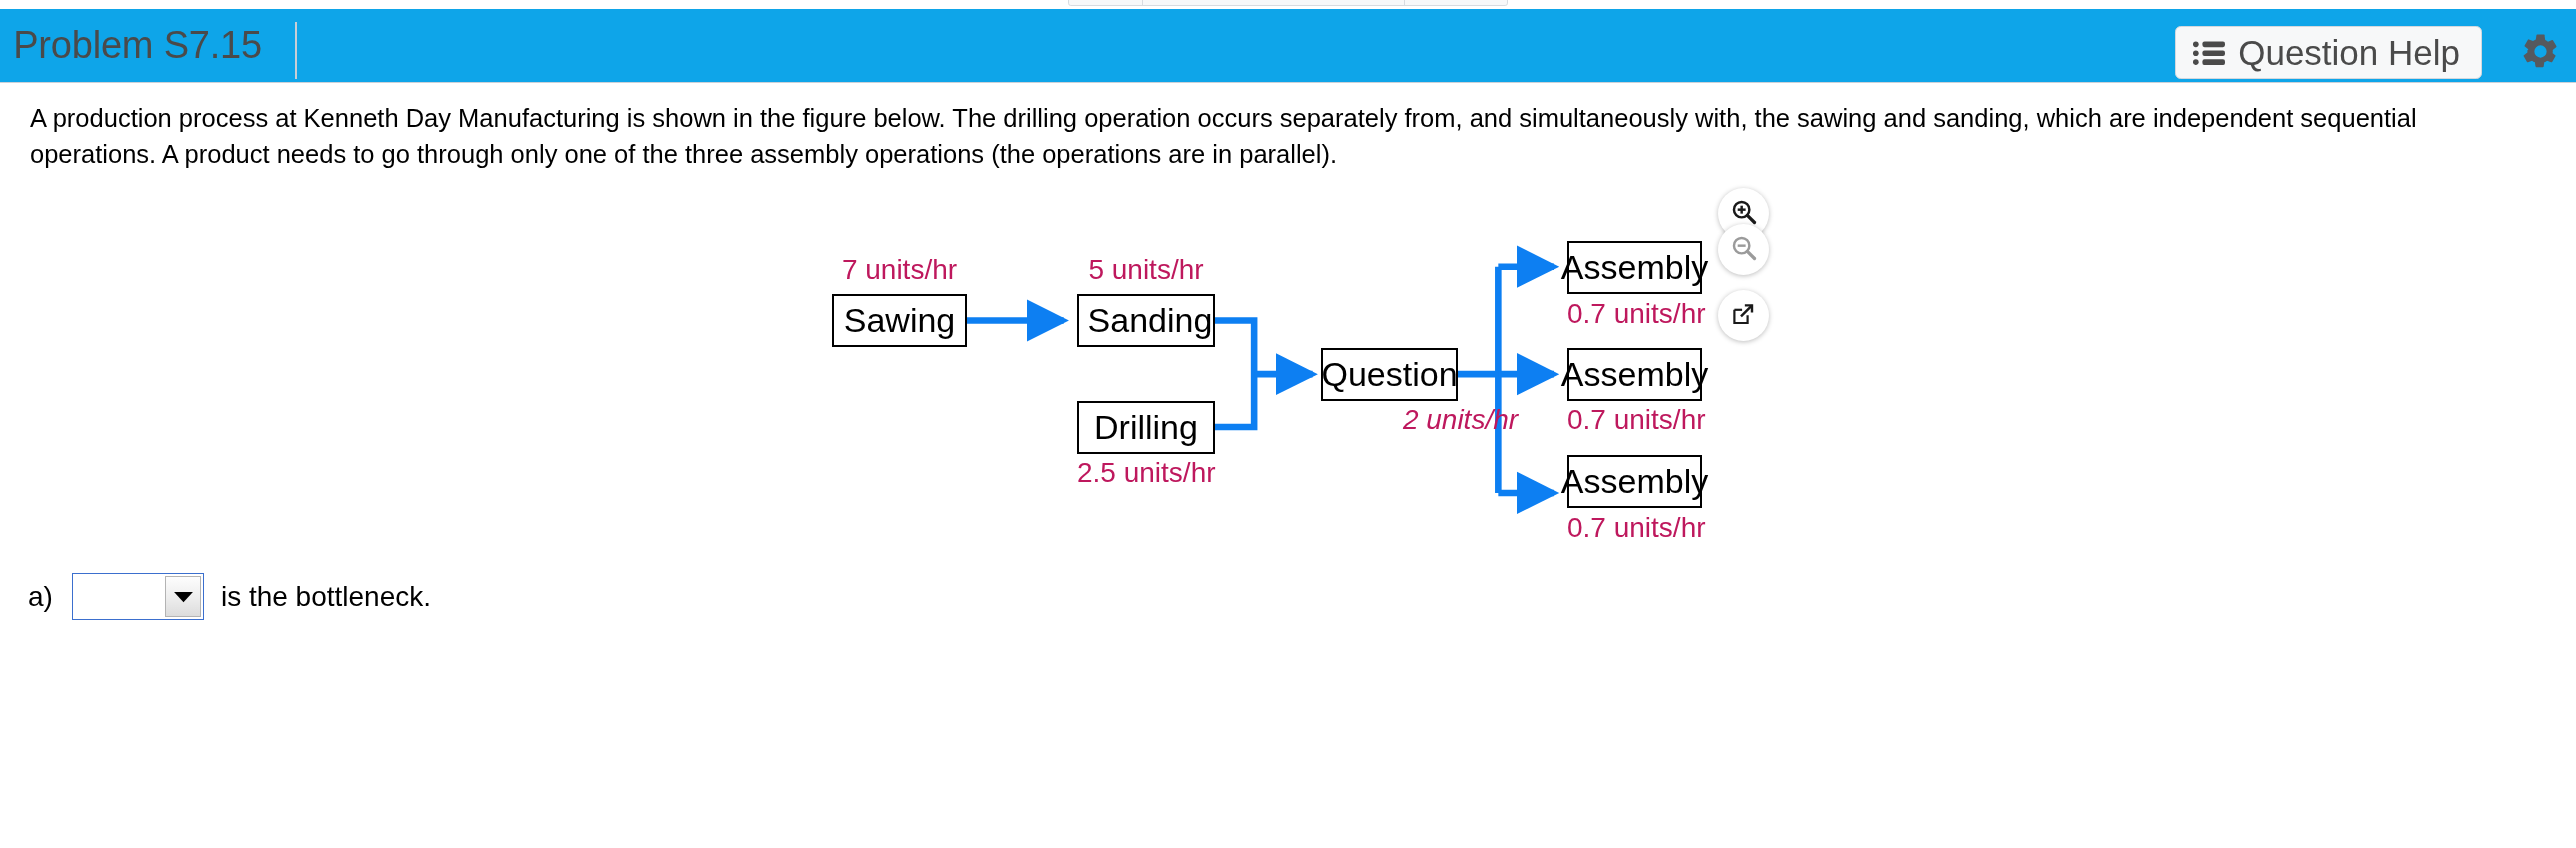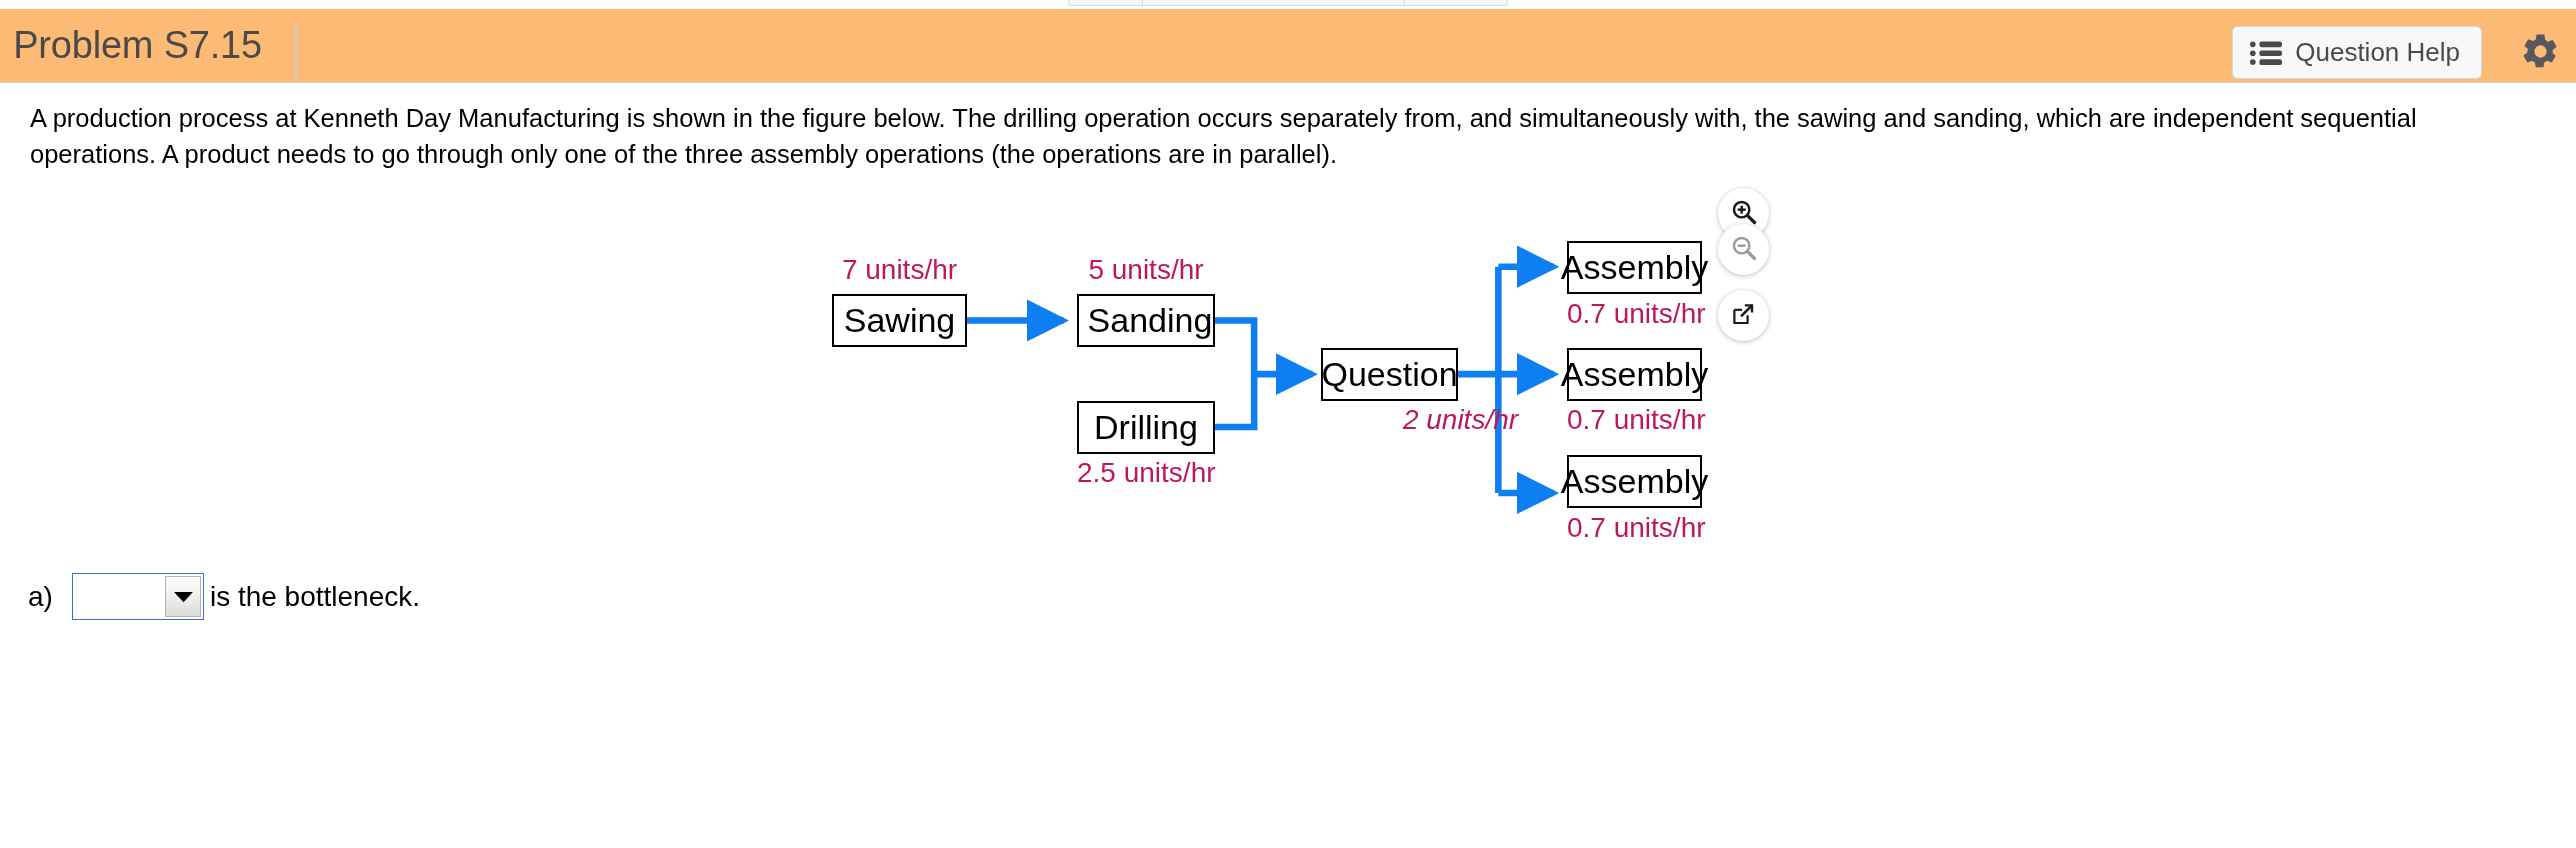--- a/index.html
+++ b/index.html
@@ -30,21 +30,21 @@
   .top-sliver div:last-child { border-right: none; }
   .ts-a { width: 74px; }
   .ts-b { width: 262px; }
   .ts-c { width: 103px; }
 
   
   .header {
     position: absolute;
     left: 0; top: 9.4px;
     width: 2576px; height: 74px;
-    background: #fdba74;
+    background: #0ea5e9;
     border-bottom: 1.9px solid #ccd1d8;
   }
   .page-title {
     position: absolute;
     left: 13.2px; top: 15px;
     font-size: 38px;
     color: #4a4a4a;
     white-space: nowrap;
     letter-spacing: -0.2px;
   }
@@ -61,21 +61,21 @@
     padding: 0 21px 0 17px;
     display: flex;
     align-items: center;
     gap: 13.2px;
     background: #f7f8f9;
     border: 0.9px solid #d3d8de;
     border-radius: 5.7px;
     cursor: pointer;
   }
   .qhelp-label {
-    font-size: 26px;
+    font-size: 35px;
     color: #4a4a4a;
     white-space: nowrap;
   }
   .list-icon { width: 32px; height: 24.5px; display: block; }
   .gear-btn {
     position: absolute;
     right: 11.3px; top: 19px;
     width: 49px; height: 49px;
     display: flex; align-items: center; justify-content: center;
     cursor: pointer;
@@ -164,21 +164,21 @@
     white-space: nowrap;
     overflow: hidden;
   }
   .dropdown-arrow {
     width: 36px; height: 41px;
     margin-right: 1.9px;
     background: linear-gradient(180deg,#fdfdfd 0%,#ededed 55%,#dcdcdc 100%);
     border: 0.9px solid #b3b3b3;
     display: flex; align-items: center; justify-content: center;
   }
-  .answer-tail { margin-left: 6px; white-space: nowrap; }
+  .answer-tail { margin-left: 17px; white-space: nowrap; }
 </style>
 </head>
 <body>
 
 <div id="page">
 
   <div class="top-sliver">
     <div class="ts-a"></div>
     <div class="ts-b"></div>
     <div class="ts-c"></div>

